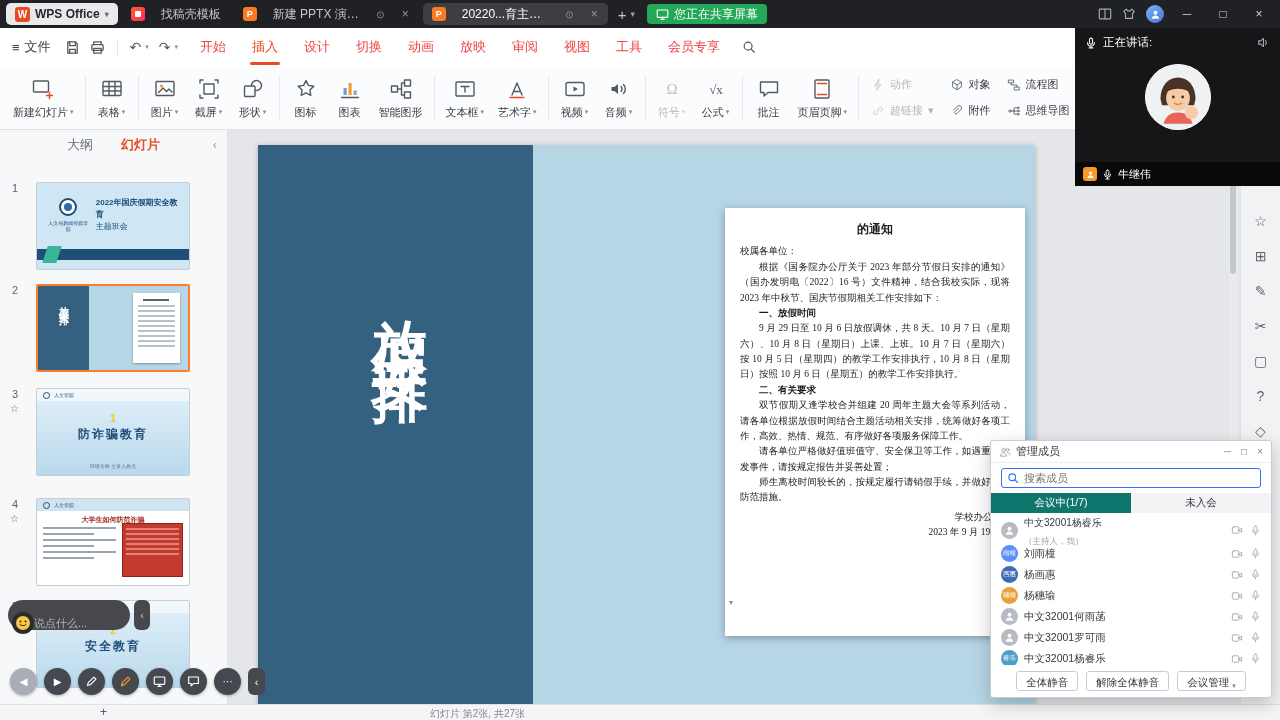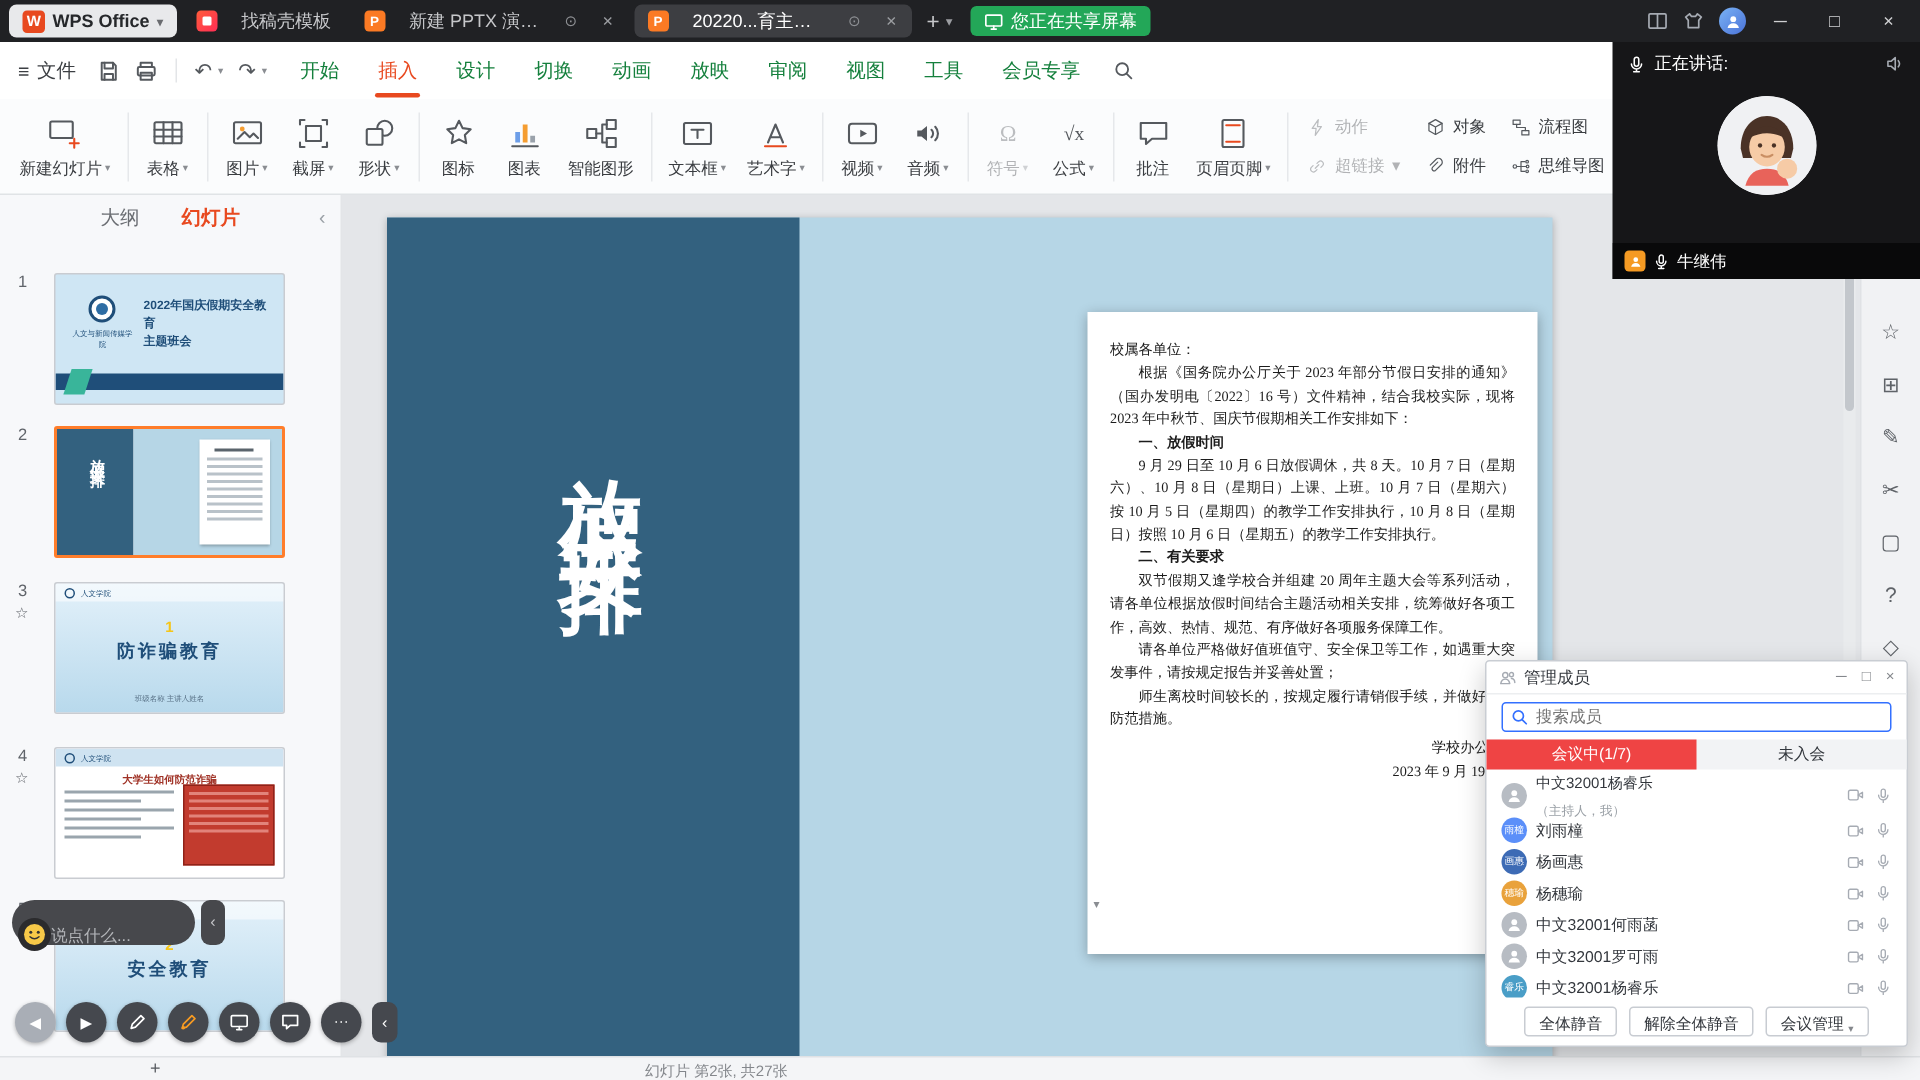--- a/index.html
+++ b/index.html
@@ -38,21 +38,21 @@
 .winbtn{width:26px;height:28px;display:flex;align-items:center;justify-content:center;color:#cfd0d2;font-size:12px;cursor:pointer}
 
 
 .menubar{position:absolute;top:28px;left:0;right:0;height:38px;background:#fff;display:flex;align-items:center;z-index:10}
 .file-btn{display:flex;align-items:center;gap:5px;font-size:13px;color:#3c3f43;margin-left:12px;cursor:pointer}
 .qicons{display:flex;align-items:center;gap:10px;margin-left:14px;color:#55595e}
 .qsep{width:1px;height:16px;background:#e3e5e8;margin:0 2px}
 .uglyph{font-size:14px;color:#55595e;cursor:pointer}
 .tinychev{font-size:7px;color:#8a8d92;margin-left:-6px}
 .mtabs{display:flex;align-items:center;gap:26px;margin-left:22px}
-.mt{position:relative;font-size:13px;color:#15803d;cursor:pointer;white-space:nowrap}
+.mt{position:relative;font-size:13px;color:#ef4444;cursor:pointer;white-space:nowrap}
 .mt.active{color:#e8491f}
 .mt.active::after{content:"";position:absolute;left:50%;transform:translateX(-50%);bottom:-9px;width:30px;height:3px;background:#e8491f;border-radius:2px}
 .msearch-ic{margin-left:22px;cursor:pointer}
 
 
 .ribbon{position:absolute;top:66px;left:0;right:0;height:64px;background:#fbfcfd;border-bottom:1px solid #e0e3e6;display:flex;align-items:center;padding:0 6px;z-index:10}
 .rbb{display:flex;flex-direction:column;align-items:center;justify-content:center;gap:3px;padding:4px 7px;border-radius:4px;cursor:pointer;min-width:44px}
 .rbb .ri{height:26px;display:flex;align-items:center;justify-content:center}
 .rl{display:flex;align-items:center;gap:2px;font-size:11px;color:#3a3d41;white-space:nowrap}
 .rl .cv{font-size:7px;color:#8a8d92}
@@ -73,21 +73,21 @@
 .thumb{position:absolute;inset:0;background:#fff;border:1px solid #c9ccd1;border-radius:2px;overflow:hidden;cursor:pointer}
 .thumb.sel{border:2px solid #ff7d2a}
 
 .t1{background:#cfe6f4}
 .t1top{display:flex;align-items:center;gap:6px;padding:14px 8px 0 10px}
 .logo-c{width:18px;height:18px;border-radius:50%;border:2px solid #1f4e79;background:#fff;display:flex;align-items:center;justify-content:center;flex:none}
 .logo-i{width:8px;height:8px;border-radius:50%;background:#2e6da4}
 .t1org{font-size:5px;color:#1f4e79;margin-top:2px;text-align:center}
 .t1left{display:flex;flex-direction:column;align-items:center;gap:2px}
 .t1t1{font-size:8px;font-weight:bold;color:#1f4e79;line-height:1.5}
-.t1t2{font-size:8px;font-weight:bold;color:#1f4e79}
+.t1t2{font-size:8px;font-weight:normal;color:#1f4e79}
 .t1banner{position:absolute;left:0;right:0;bottom:9px;height:11px;background:#1f4e79}
 .t1accent{position:absolute;left:8px;top:-3px;width:14px;height:17px;background:#39b59a;transform:skewX(-18deg)}
 
 .t2navy{position:absolute;left:0;top:0;width:34%;height:100%;background:#33617f}
 .t2v{position:absolute;left:50%;top:12px;transform:translateX(-50%);writing-mode:vertical-rl;text-orientation:upright;color:#fff;font-size:10px;letter-spacing:3px;font-weight:bold;font-family:"Liberation Serif",serif}
 .t2bg{position:absolute;left:34%;top:0;right:0;bottom:0;background:#b6d6e6}
 .t2doc{position:absolute;left:44%;top:7px;bottom:7px;width:48%;background:#fff;box-shadow:0 1px 2px rgba(0,0,0,.3);padding:6px 5px}
 .t2line{height:2px;background:#b9c2c9;margin-bottom:3px}
 .t2line.tt{background:#5a646c;width:70%;margin:0 auto 4px}
 
@@ -146,21 +146,21 @@
 .members{position:absolute;left:990px;top:440px;width:282px;height:258px;background:#fff;border:1px solid #c9cdd3;border-radius:3px;box-shadow:0 6px 18px rgba(0,0,0,.22);z-index:85}
 .m-title{position:absolute;top:0;left:0;right:0;height:22px;display:flex;align-items:center;gap:5px;padding:0 8px;border-bottom:1px solid #eceef0}
 .m-title-label{font-size:11px;color:#33373d}
 .m-winbtns{margin-left:auto;display:flex;gap:10px;color:#84878c;font-size:10px}
 .m-winbtns span{cursor:pointer}
 .msearch{position:absolute;top:27px;left:10px;right:10px;height:20px}
 .msearch input{width:100%;height:100%;border:1.3px solid #3370ff;border-radius:3px;font-size:11px;padding:0 6px 0 22px;outline:none;color:#33373d}
 .msearch .mg{position:absolute;left:6px;top:4px}
 .mtabsrow{position:absolute;top:52px;left:0;right:0;height:20px;display:flex;background:#f2f3f5}
 .mtab{flex:1;display:flex;align-items:center;justify-content:center;font-size:10.5px;color:#33373d;cursor:pointer}
-.mtab.active{background:#ef4444;color:#fff}
+.mtab.active{background:#0f766e;color:#fff}
 .mlist{position:absolute;top:74px;left:0;right:0;bottom:32px;overflow:hidden;padding:2px 10px 0}
 .mrow{display:flex;align-items:center;gap:6px;height:21px;cursor:pointer}
 .mrow.first{height:26px}
 .mavatar{width:17px;height:17px;border-radius:50%;background:#b7bcc3;flex:none;display:flex;align-items:center;justify-content:center;color:#fff;font-size:6.5px;overflow:hidden}
 .mname{flex:1;font-size:10.5px;color:#33373d;white-space:nowrap;overflow:hidden;text-overflow:ellipsis}
 .mnames{flex:1;overflow:hidden;line-height:1.15}
 .mnames .nm{font-size:10px;color:#33373d;white-space:nowrap;overflow:hidden;text-overflow:ellipsis}
 .mnames .sb{font-size:8.5px;color:#9aa0a6;white-space:nowrap}
 .micons{display:flex;gap:7px;align-items:center;flex:none}
 .mbtns{position:absolute;bottom:6px;left:0;right:0;display:flex;justify-content:center;gap:8px}
@@ -706,20 +706,21 @@
   </div>
 </div>
 
 <div class="canvas">
   <div class="slide">
     <div class="slide-navy">
       <span class="vtitle">放假安排</span>
     </div>
     <div class="doc">
       <div class="doc-title">
+        <div>的通知</div>
       </div>
       <p class="salut">校属各单位：</p>
       <p>根据《国务院办公厅关于 2023 年部分节假日安排的通知》（国办发明电〔2022〕16 号）文件精神，结合我校实际，现将 2023 年中秋节、国庆节假期相关工作安排如下：</p>
       <p class="dh">一、放假时间</p>
       <p>9 月 29 日至 10 月 6 日放假调休，共 8 天。10 月 7 日（星期六）、10 月 8 日（星期日）上课、上班。10 月 7 日（星期六）按 10 月 5 日（星期四）的教学工作安排执行，10 月 8 日（星期日）按照 10 月 6 日（星期五）的教学工作安排执行。</p>
       <p class="dh">二、有关要求</p>
       <p>双节假期又逢学校合并组建 20 周年主题大会等系列活动，请各单位根据放假时间结合主题活动相关安排，统筹做好各项工作，高效、热情、规范、有序做好各项服务保障工作。</p>
       <p>请各单位严格做好值班值守、安全保卫等工作，如遇重大突发事件，请按规定报告并妥善处置；</p>
       <p>师生离校时间较长的，按规定履行请销假手续，并做好安全防范措施。</p>
       <div class="doc-sign">

